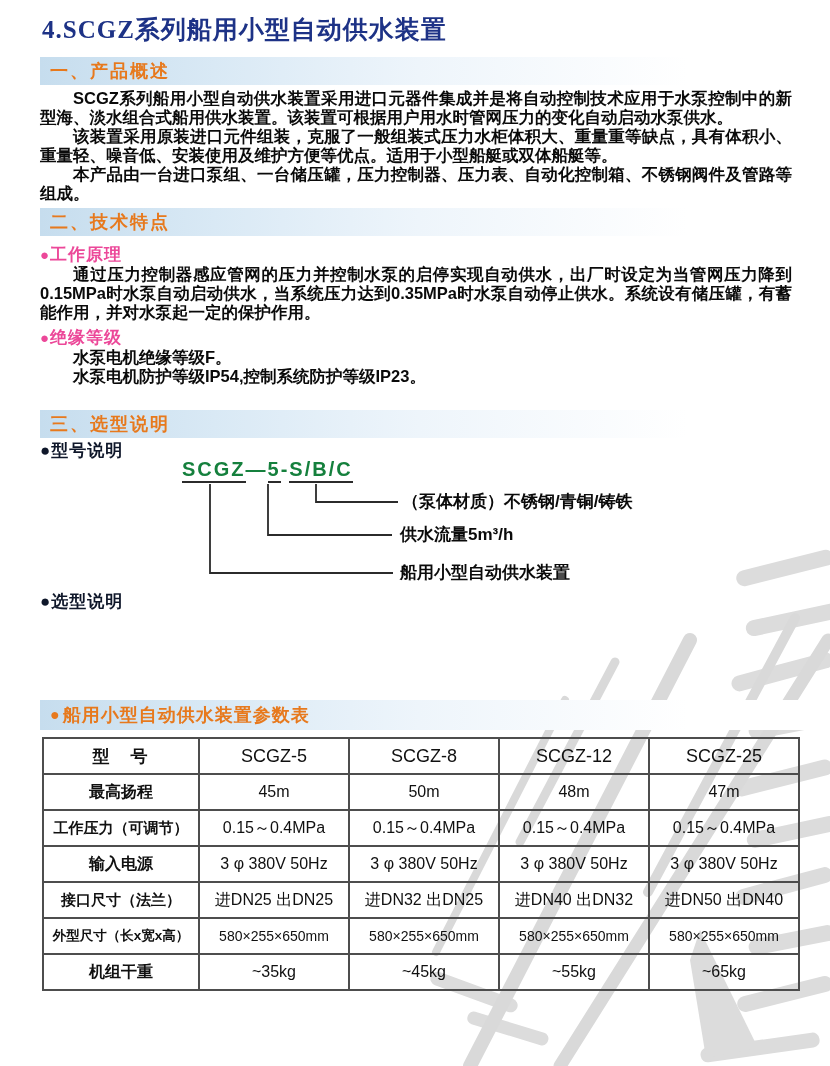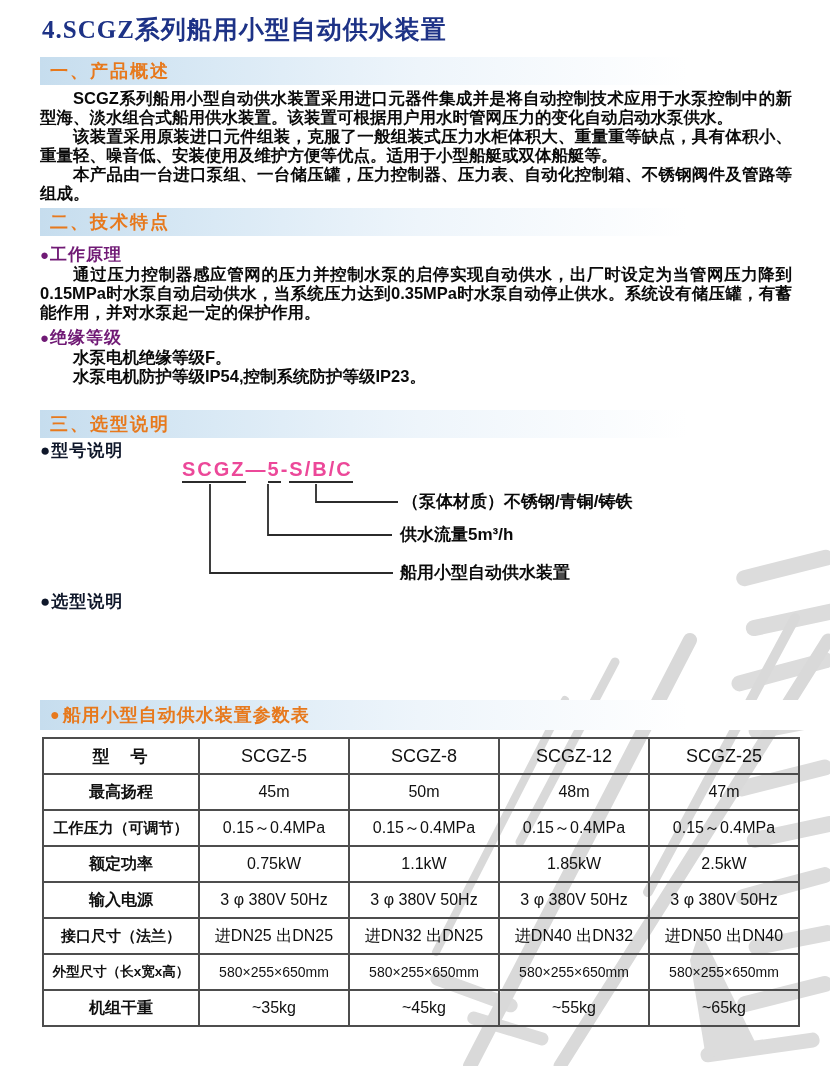--- a/index.html
+++ b/index.html
@@ -33,36 +33,36 @@
   .bar-bullet{font-size:16px;vertical-align:1px;margin-right:2px;}
 
   .textblock{left:40px;width:752px;}
   .para{
     margin:0;font-size:16.5px;line-height:19px;font-weight:700;
     color:#0a0a0a;text-align:justify;text-indent:2em;
   }
   #p-overview{top:89px;}
   #features-block{top:245px;}
   .feat-h{
-    margin:0;color:#701a75;font-size:17px;font-weight:700;line-height:20px;letter-spacing:1px;
+    margin:0;color:#ec4899;font-size:17px;font-weight:700;line-height:20px;letter-spacing:1px;
   }
   .feat-h .dot{font-size:15px;letter-spacing:0;margin-right:1px;}
   .feat-p1{height:57px;}
   .gap6{margin-top:6px;}
   #note-block{top:613px;}
 
   .sub-h{
     left:40px;color:#0f172a;font-size:17px;font-weight:700;line-height:20px;letter-spacing:1px;
   }
   #model-heading{top:441px;}
   #note-heading{top:592px;}
 
   #model-code{
     left:182px;top:458px;
-    font-size:20px;font-weight:700;letter-spacing:2px;color:#ec4899;
+    font-size:20px;font-weight:700;letter-spacing:2px;color:#15803d;
     white-space:nowrap;
   }
   #model-code .u{border-bottom:2px solid #2b2b2b;padding-bottom:1px;}
   #diagram-lines{left:150px;top:470px;}
   .callout{
     font-size:17px;font-weight:700;color:#0a0a0a;line-height:20px;white-space:nowrap;
   }
   #callout-material{left:402px;top:492px;}
   #callout-flow{left:400px;top:525px;}
   #callout-device{left:400px;top:563px;}
@@ -180,27 +180,20 @@
         <td>47m</td>
       </tr>
       <tr>
         <td class="lbl lbl-mid">工作压力（可调节）</td>
         <td>0.15～0.4MPa</td>
         <td>0.15～0.4MPa</td>
         <td>0.15～0.4MPa</td>
         <td>0.15～0.4MPa</td>
       </tr>
       <tr>
-        <td class="lbl">额定功率</td>
-        <td>0.75kW</td>
-        <td>1.1kW</td>
-        <td>1.85kW</td>
-        <td>2.5kW</td>
-      </tr>
-      <tr>
         <td class="lbl">输入电源</td>
         <td>3 φ 380V 50Hz</td>
         <td>3 φ 380V 50Hz</td>
         <td>3 φ 380V 50Hz</td>
         <td>3 φ 380V 50Hz</td>
       </tr>
       <tr>
         <td class="lbl lbl-mid">接口尺寸（法兰）</td>
         <td>进DN25 出DN25</td>
         <td>进DN32 出DN25</td>

